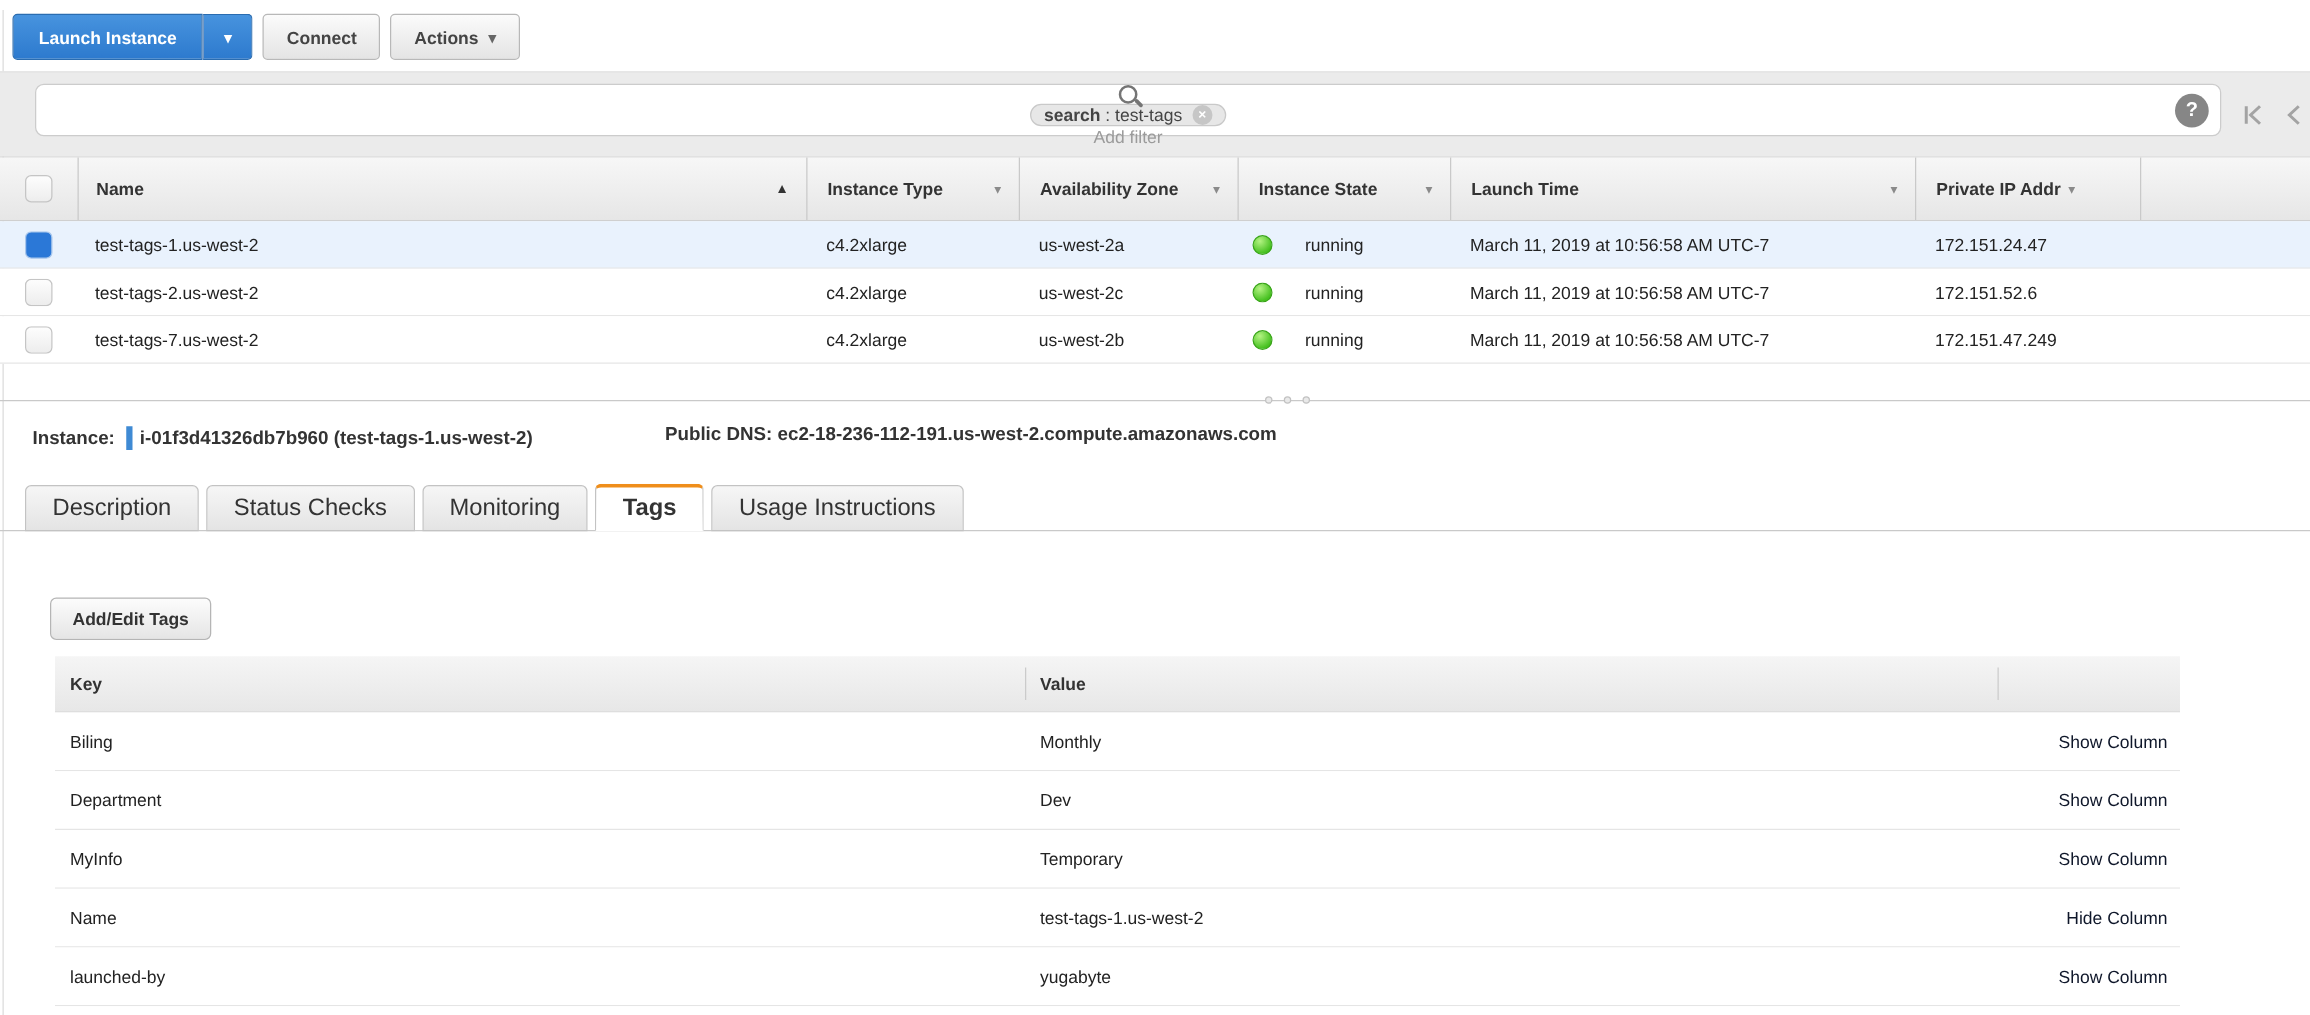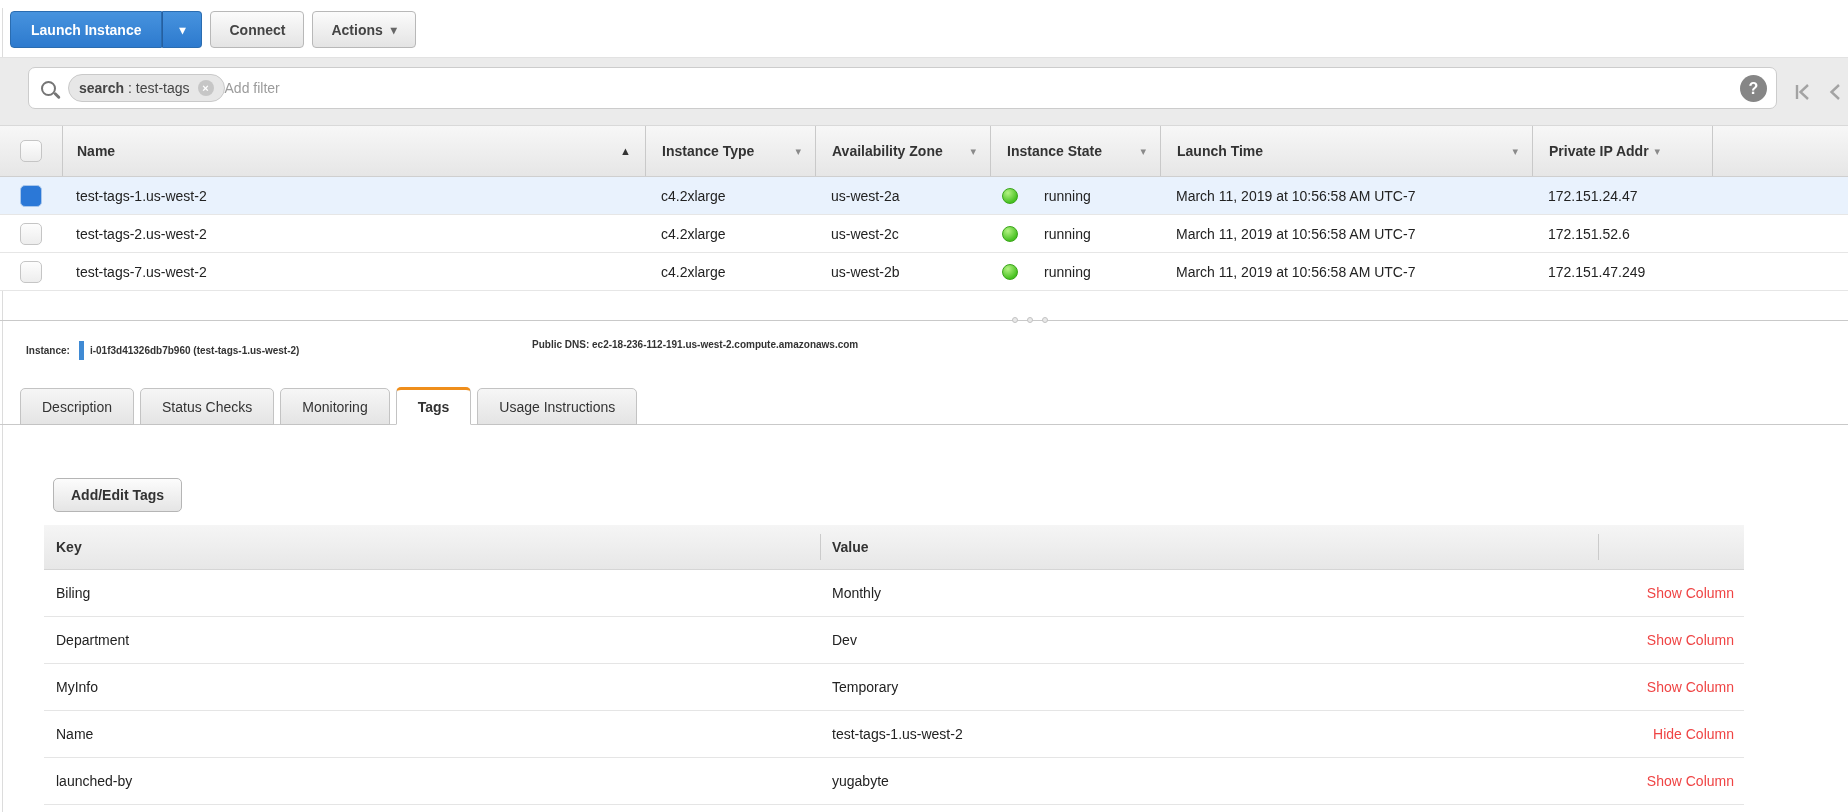--- a/index.html
+++ b/index.html
@@ -12,21 +12,21 @@
   .toolbar { position:absolute; top:11px; left:10px; display:flex; align-items:center; }
   .btn { height:37px; display:inline-flex; align-items:center; font-weight:bold; font-size:14px; cursor:pointer; }
   .btn-blue-main { padding:0 20px; color:#fff; background:linear-gradient(#4793de,#2d7ace); border:1px solid #2a6cb0; border-radius:4px 0 0 4px; }
   .btn-blue-caret { width:40px; justify-content:center; color:#fff; background:linear-gradient(#4793de,#2d7ace); border:1px solid #2a6cb0; border-left:1px solid #255fa0; border-radius:0 4px 4px 0; font-size:12px; }
   .btn-gray { padding:0 18px; color:#444; background:linear-gradient(#fbfbfb,#e4e4e4); border:1px solid #b8b8b8; border-radius:4px; margin-left:8px;text-align:center; }
   .btn-gray .caret { margin-left:8px; color:#666; font-size:12px; }
   .btn-gray:first-of-type { margin-left:9px; }
 
   
   .filterbar { position:absolute; top:57px; left:0; width:1848px; height:68px; background:#ebebeb; border-top:1px solid #e2e2e2; }
-  .searchbox { position:absolute; left:28px; top:9px; width:1749px; height:42px; background:#fff; border:1px solid #ccc; border-radius:7px; display:flex; align-items:center; }
+  .searchbox { position:absolute; left:28px; top:9px; width:1749px; height:42px; background:#fff; border:1px solid #ccc; border-radius:7px; display:flex; align-items:center;flex-direction:column; }
   .mag { position:relative; width:15px; height:15px; border:2px solid #757575; border-radius:50%; margin:0 12px 0 12px; flex:none; }
   .mag::after { content:""; position:absolute; width:8px; height:3px; background:#757575; border-radius:2px; transform:rotate(45deg); right:-7px; bottom:-3px; }
   .chip { display:inline-flex; align-items:center; height:28px; background:#e7e7e7; border:1px solid #c9c9c9; border-radius:14px; padding:0 10px; color:#444; }
   .chip b { font-weight:bold; }
   .chip .chip-x { width:16px; height:16px; margin-left:8px; background:#c6c6c6; color:#fff; border-radius:50%; font-size:11px; line-height:16px; text-align:center; font-weight:bold; cursor:pointer; }
   .addfilter { color:#9b9b9b; }
   .helpdot { position:absolute; right:9px; top:7px; width:27px; height:27px; border-radius:50%; background:#868686; color:#fff; font-weight:bold; font-size:16px; text-align:center; line-height:27px; cursor:pointer; }
   .pager { position:absolute; right:4px; top:22px; display:flex; gap:12px; }
   .pager svg { display:block; cursor:pointer; }
 
@@ -52,42 +52,42 @@
   .statecell { display:flex; align-items:center; gap:26px; padding-left:12px !important; }
   .dot-green { width:16px; height:16px; border-radius:50%; flex:none;
                background:radial-gradient(circle at 35% 28%, #b4f383, #47c121 72%); border:1px solid #3aa51a; }
 
   
   .pane-divider { position:absolute; top:320px; left:0; width:1848px; border-top:1px solid #c9c9c9; }
   .drag-dots { position:absolute; top:-4px; left:1012px; display:flex; gap:9px; }
   .drag-dots span { width:6px; height:6px; border-radius:50%; background:#e9e9e9; border:1px solid #c2c2c2; }
 
   
-  .detail-line { position:absolute; top:339px; left:26px; display:flex; align-items:center; font-weight:bold; font-size:10px; color:#333; }
+  .detail-line { position:absolute; top:339px; left:26px; display:flex; align-items:center; font-weight:bold; font-size:15px; color:#333; }
   .blue-bar { display:inline-block; width:5px; height:19px; background:#3f8ad4; margin:0 6px 0 9px; }
   .dns-group { position:absolute; left:506px; top:0; white-space:nowrap; display:flex;text-align:center; }
   .detail-line-inner { position:relative; width:1800px; height:22px; display:flex; align-items:center; }
 
   
   .tabs { position:absolute; top:388px; left:20px; right:0; height:37px; display:flex; gap:6px; }
   .tabs::after { content:""; position:absolute; left:-20px; right:-0px; bottom:0; border-bottom:1px solid #c9c9c9; }
-  .tab { position:relative; z-index:1; height:37px; display:flex; align-items:center; padding:6px 21px; background:linear-gradient(#f6f6f6,#e4e4e4); border:1px solid #c3c3c3; border-radius:5px 5px 0 0; color:#333; font-size:14px; cursor:pointer; }
+  .tab { position:relative; z-index:1; height:37px; display:flex; align-items:center; padding:6px 21px; background:linear-gradient(#f6f6f6,#e4e4e4); border:1px solid #c3c3c3; border-radius:5px 5px 0 0; color:#333; font-size:19px; cursor:pointer; }
   .tab.active { background:#fff; border-top:3px solid #ef8e1b; border-bottom:1px solid #fff; height:38px; margin-top:-1px; font-weight:bold; z-index:2; }
 
   
-  .addedit-btn { position:absolute; top:478px; left:53px; height:34px; padding:0 17px; display:inline-flex; align-items:center; font-weight:bold; font-size:14px; color:#333; background:linear-gradient(#fcfcfc,#e5e5e5); border:1px solid #b5b5b5; border-radius:5px; cursor:pointer; }
+  .addedit-btn { position:absolute; top:478px; left:40px; height:34px; padding:0 17px; display:inline-flex; align-items:center; font-weight:bold; font-size:14px; color:#333; background:linear-gradient(#fcfcfc,#e5e5e5); border:1px solid #b5b5b5; border-radius:5px; cursor:pointer; }
   .tags-table { position:absolute; top:525px; left:44px; width:1700px; }
   .tgrid { display:grid; grid-template-columns:776px 778px 1fr; align-items:center; }
   .thead { height:45px; background:linear-gradient(#f5f5f5,#e7e7e7); border-bottom:1px solid #d5d5d5; font-weight:bold; color:#333; }
   .thead > div { position:relative; height:100%; display:flex; align-items:center; padding-left:12px; }
   .thead > div.vsep::before { content:""; position:absolute; left:0; top:9px; bottom:9px; width:1px; background:#cbcbcb; }
   .trow { height:47px; border-bottom:1px solid #e5e5e5; background:#fff; }
   .trow > div { padding-left:12px; color:#222; white-space:nowrap; }
   .trow .action { text-align:right; padding-right:10px; }
-  .trow .action a { color:#ef4444; text-decoration:none; cursor:pointer; }
+  .trow .action a { color:#0f172a; text-decoration:none; cursor:pointer; }
 </style>
 </head>
 <body>
 
 <div class="app">
   <div class="window-edge"></div>
 
   <div class="toolbar">
     <button class="btn btn-blue-main">Launch Instance</button>
     <button class="btn btn-blue-caret">

